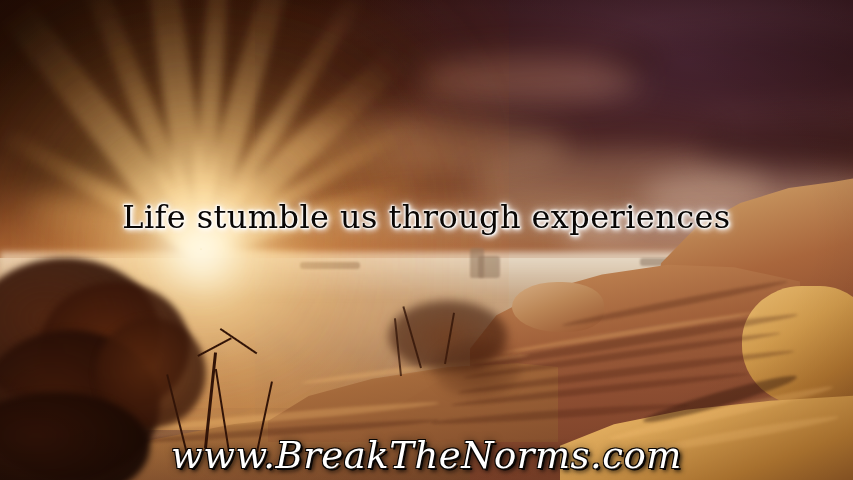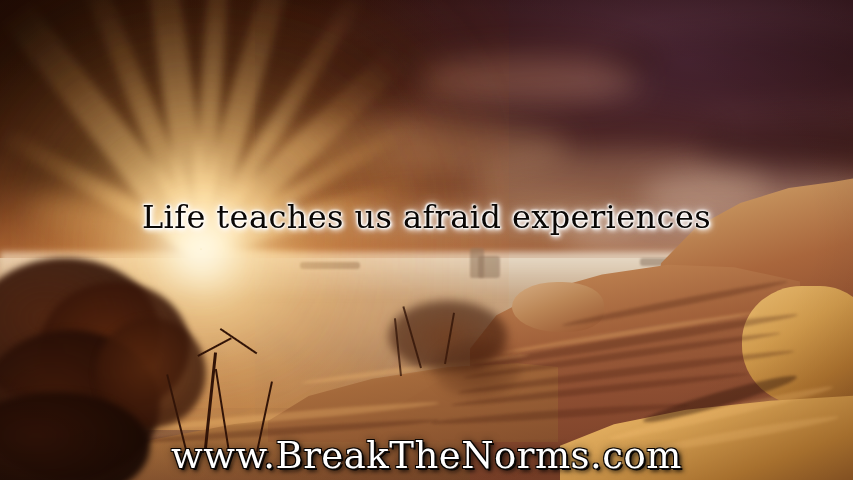--- a/index.html
+++ b/index.html
@@ -221,20 +221,21 @@
     font-size: 37px;
     letter-spacing: .5px;
     color: #ffffff;
     text-shadow:
       2px 2px 0 #0a0604,
       -1px -1px 0 #0a0604,
       1px -1px 0 #0a0604,
       -1px 1px 0 #0a0604,
       3px 3px 4px rgba(0,0,0,.9),
       0 0 9px rgba(0,0,0,.7);
+    font-style: italic;
   }
 </style>
 </head>
 <body>
 
 <div id="poster">
 
   <div class="layer sky-base"></div>
   <div class="layer sky-haze-r"></div>
   <div class="layer sky-haze-l"></div>
@@ -363,17 +364,17 @@
     <div class="twig" style="left:420px;top:304px;width:2px;height:64px;transform:rotate(-16deg);opacity:.8;"></div>
     <div class="twig" style="left:444px;top:312px;width:2px;height:52px;transform:rotate(10deg);opacity:.8;"></div>
     <div class="twig" style="left:400px;top:318px;width:2px;height:58px;transform:rotate(-6deg);opacity:.75;"></div>
 
     <div class="tree" style="left:432px;top:338px;width:90px;height:60px;background:radial-gradient(ellipse at 50% 50%, rgba(70,30,12,.55) 0%, rgba(44,18,7,0) 100%);filter:blur(5px);"></div>
   </div>
 
   <div class="layer vignette"></div>
 
 
-  <div class="txt" id="line-mid">Life teaches us afraid experiences</div>
+  <div class="txt" id="line-mid">Life stumble us through experiences</div>
 
   <div class="txt" id="line-url">www.BreakTheNorms.com</div>
 
 </div>
 
 </body></html>

